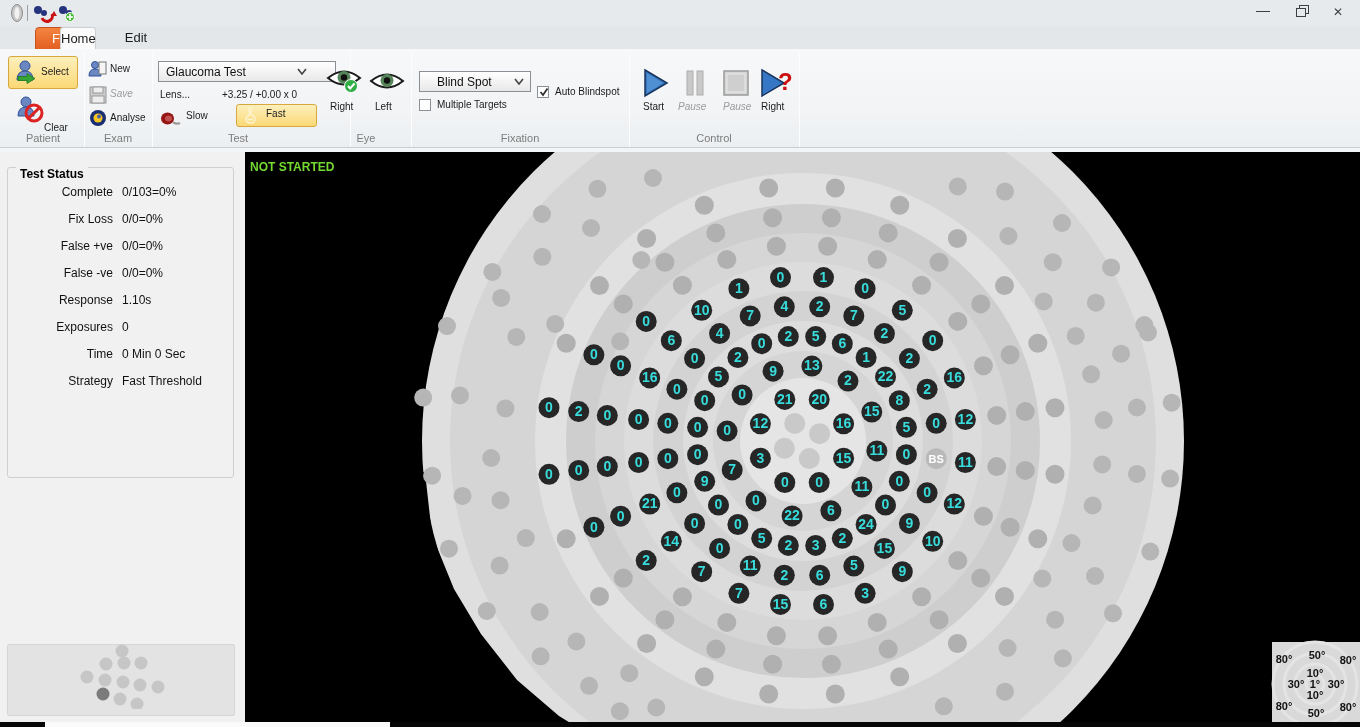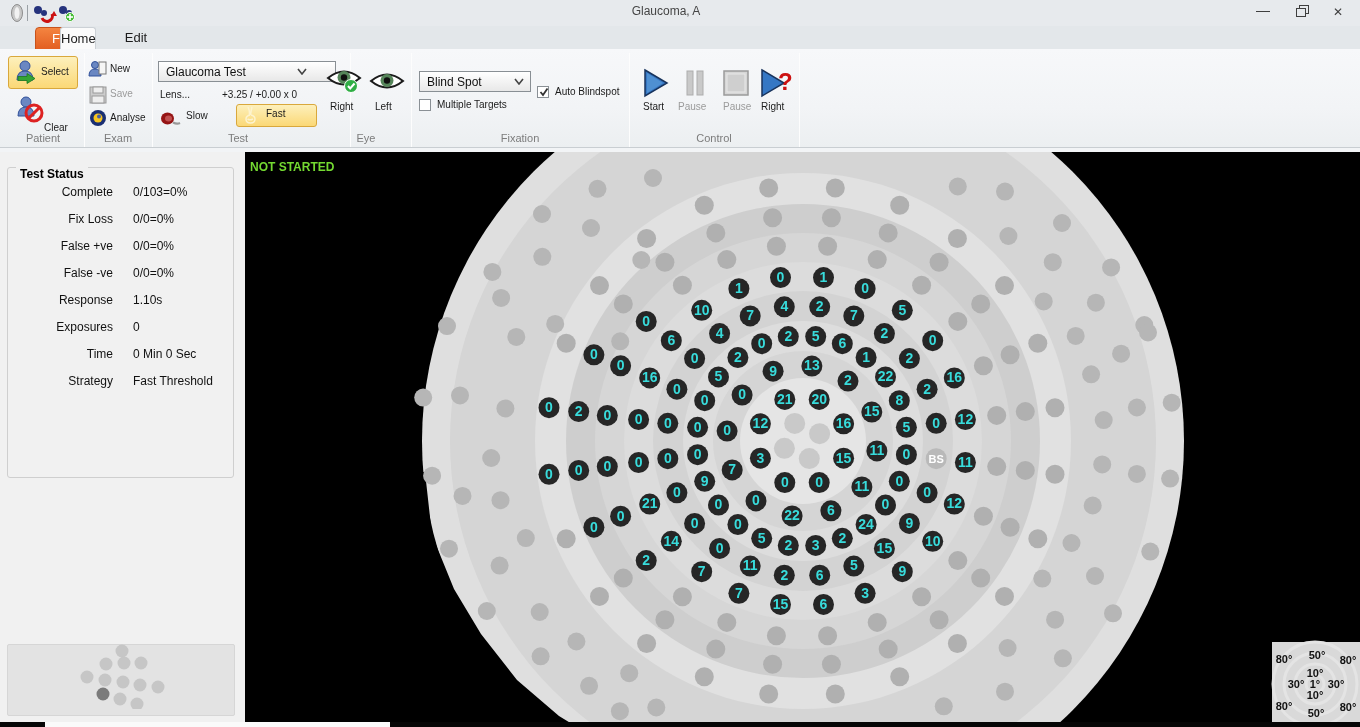--- a/index.html
+++ b/index.html
@@ -22,48 +22,47 @@
 #edittab { top:27px; left:114px; width:44px; height:22px; color:#1c1c1c;
   font-size:13px; text-align:center; line-height:22px; }
 
 #ribbon { top:49px; left:0; width:1360px; height:99px;
   background:linear-gradient(#f7f8fa 0%,#f2f4f6 60%,#eceff1 100%);
   border-bottom:1px solid #c9ced2; }
 #ribbonpad { top:148px; left:0; width:1360px; height:4px; background:#f2f4f6; }
 .gsep { top:4px; width:1px; height:94px; background:#d9dde1; border-right:1px solid #fdfdfd; }
 .glabel { bottom:3px; font-size:11px; color:#7c7c7c; text-align:center; }
 .rtext { font-size:10px; color:#1b1b1b; }
-.gray { color:#9b9b9b; }
+.gray { color:#9b9b9b;font-style:italic; }
 .ybtn { background:linear-gradient(#fdf0bc,#fbd876); border:1px solid #d9a83c; border-radius:3px; }
 .combo { background:linear-gradient(#ffffff,#e8e8e8); border:1px solid #898f94;
   font-size:12px; color:#111; }
 .chk { width:12px; height:12px; background:#fff; border:1px solid #8a9095; }
 
 #leftpanel { top:152px; left:0; width:245px; height:570px; background:#f1f1f1; }
 #statusbox { top:15px; left:7px; width:227px; height:311px;
   border:1px solid #cfcfcf; border-radius:3px; }
 #statustitle { top:7px; left:16px; background:#f1f1f1; padding:0 4px;
   font-size:12px; font-weight:bold; color:#000;margin-top:8px; }
 .srow { width:245px; font-size:12px; color:#111; }
 .slab { position:absolute; left:0; width:113px; text-align:right; }
-.sval { position:absolute; left:133px; }
+.sval { position:absolute; left:122px; }
 #logopanel { top:492px; left:7px; width:228px; height:72px; background:#e3e3e3;
   border:1px solid #d6d6d6; border-radius:2px; }
 
 #mainarea { top:152px; left:245px; width:1115px; height:570px; background:#000; }
 #notstarted { top:8px; left:5px; font-size:12px; font-weight:bold; color:#74d931; }
 #bottombar { top:722px; left:0; width:1360px; height:5px; background:#060606; }
 #bottomwhite { top:722px; left:45px; width:345px; height:5px; background:#fafafa; }
 </style>
 </head>
 <body>
 <div id="app">
 
   <div class="abs" id="titlebar"></div>
-  <div class="abs" id="title">Glaucoma, A</div>
   <svg class="abs" style="top:3px;left:8px" width="70" height="20" viewBox="0 0 70 20">
     <ellipse cx="9" cy="10" rx="5.5" ry="8.5" fill="#c8c8c8" stroke="#8e8e8e"></ellipse>
     <ellipse cx="9" cy="10" rx="2.5" ry="6" fill="#f2f2f2"></ellipse>
     <rect x="19" y="2" width="1" height="16" fill="#9aa0a5"></rect>
     <circle cx="30" cy="7" r="4" fill="#26337d"></circle>
     <circle cx="36" cy="10" r="3" fill="#26337d"></circle>
     <path d="M34 15 a5 5 0 1 0 10 -4" stroke="#cc1111" stroke-width="3" fill="none"></path>
     <path d="M46 8 l-3 5 l6 0 z" fill="#cc1111"></path>
     <circle cx="55" cy="7" r="4" fill="#26337d"></circle>
     <circle cx="61" cy="10" r="3" fill="#26337d"></circle>
@@ -161,21 +160,21 @@
       <path d="M22 19 l2.2 2.5 L28.5 16.5" stroke="#fff" stroke-width="2" fill="none"></path>
     </svg>
     <svg class="abs" style="left:369px;top:21px" width="36" height="24" viewBox="0 0 36 24">
       <path d="M2 11 Q 18 -2 34 11 Q 18 24 2 11 z" fill="#fff" stroke="#1c1c1c" stroke-width="2"></path>
       <circle cx="18" cy="10.5" r="6.5" fill="#56855a"></circle>
       <circle cx="18" cy="10.5" r="3.2" fill="#101010"></circle>
     </svg>
     <div class="abs rtext" style="left:330px;top:52px">Right</div>
     <div class="abs rtext" style="left:375px;top:52px">Left</div>
 
-    <div class="abs combo" style="left:419px;top:22px;width:112px;height:21px;line-height:20px;padding-left:7px">Blind Spot</div>
+    <div class="abs combo" style="left:419px;top:22px;width:112px;height:21px;line-height:20px;padding-left:17px">Blind Spot</div>
     <svg class="abs" style="left:514px;top:29px" width="10" height="7" viewBox="0 0 10 7">
         <path d="M1 1 L5 6 L9 1" stroke="#444" stroke-width="1.6" fill="none"></path>
       </svg>
     <div class="abs chk" style="left:419px;top:50px"></div>
     <div class="abs rtext" style="left:437px;top:50px">Multiple Targets</div>
     <div class="abs chk" style="left:537px;top:37px"></div>
     <svg class="abs" style="left:538px;top:37px" width="12" height="12" viewBox="0 0 12 12">
         <path d="M2.5 6 L5 9 L9.5 2.5" stroke="#333" stroke-width="1.8" fill="none"></path>
       </svg>
     <div class="abs rtext" style="left:555px;top:37px">Auto Blindspot</div>

